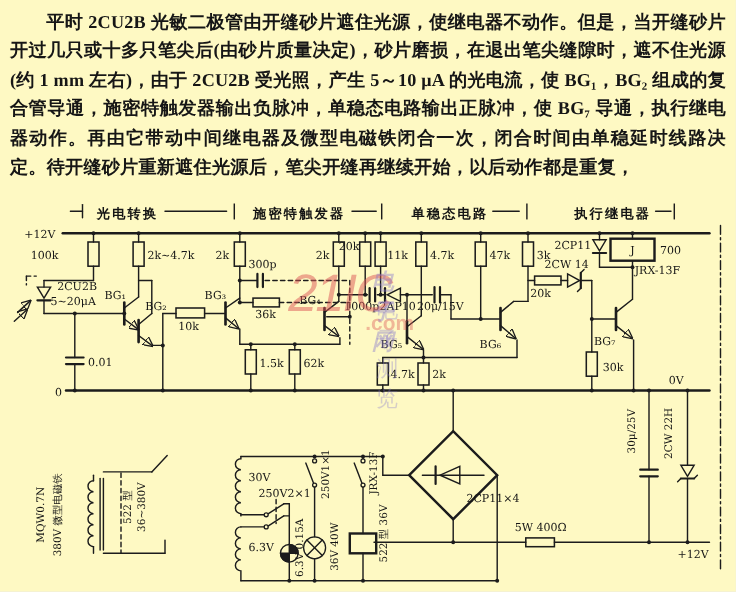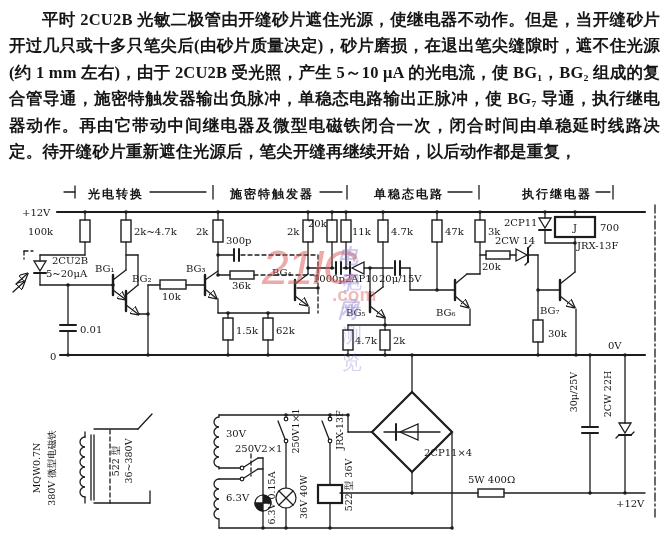--- a/index.html
+++ b/index.html
@@ -1,16 +1,16 @@
 <!DOCTYPE html>
 <html><head>
 <meta charset="utf-8">
 <style>
   html,body{margin:0;padding:0;background:#e8e8e8;}
-  #page{position:relative;width:669px;height:538px;background:#ffffff;overflow:hidden;
+  #page{position:relative;width:669px;height:538px;background:#fef9c3;overflow:hidden;
         font-family:"Liberation Serif","DejaVu Serif",serif;color:#141414;}
   #body-text{position:absolute;top:7px;left:9px;width:651px;
         font-size:16.5px;line-height:26.4px;text-align:justify;text-indent:2em;
         font-weight:bold;color:#161616;letter-spacing:0.2px;}
   #circuit{position:absolute;top:185px;left:0;}
   #circuit line,#circuit path,#circuit polyline{stroke:#1c1c1c;stroke-width:1.3;fill:none;stroke-linecap:round;}
   #circuit rect{stroke:#1c1c1c;stroke-width:1.4;fill:none;}
   #circuit polygon{stroke:#1c1c1c;stroke-width:1.3;fill:none;}
   #circuit circle.term{stroke:#1c1c1c;stroke-width:1.2;fill:none;}
   #circuit circle.dot{fill:#1c1c1c;stroke:none;}

